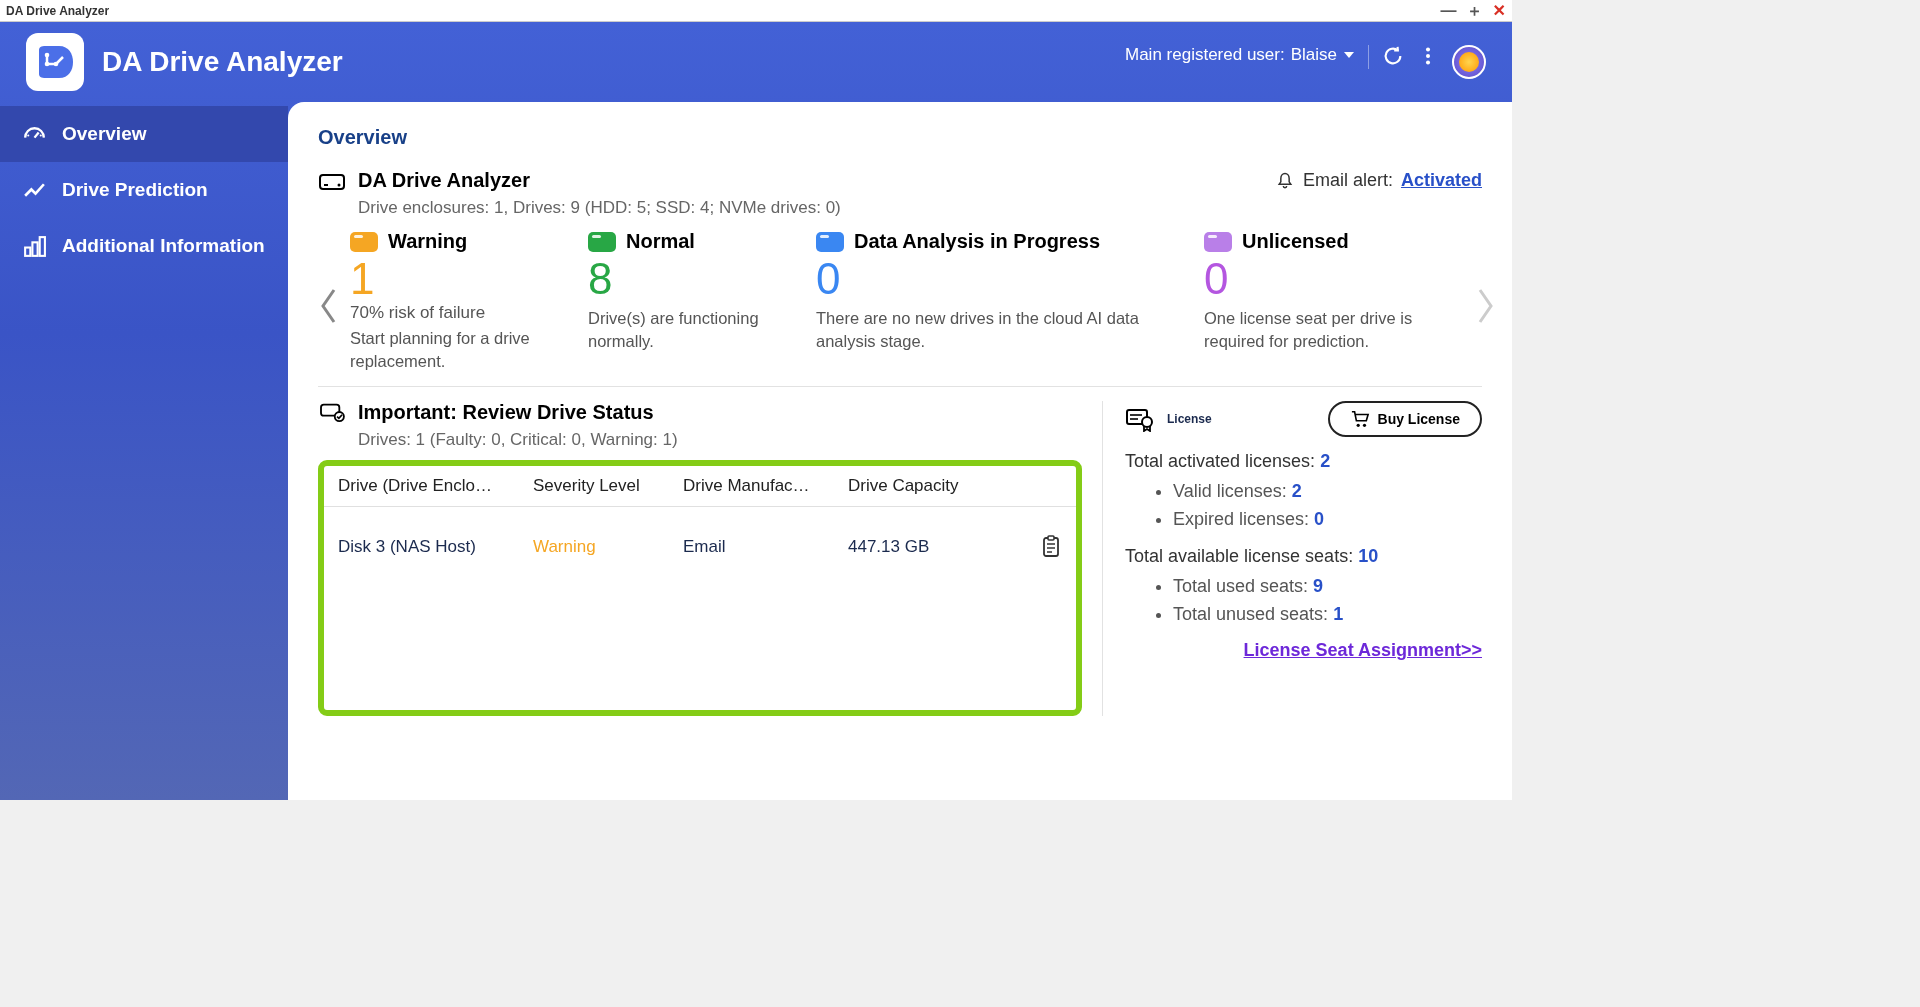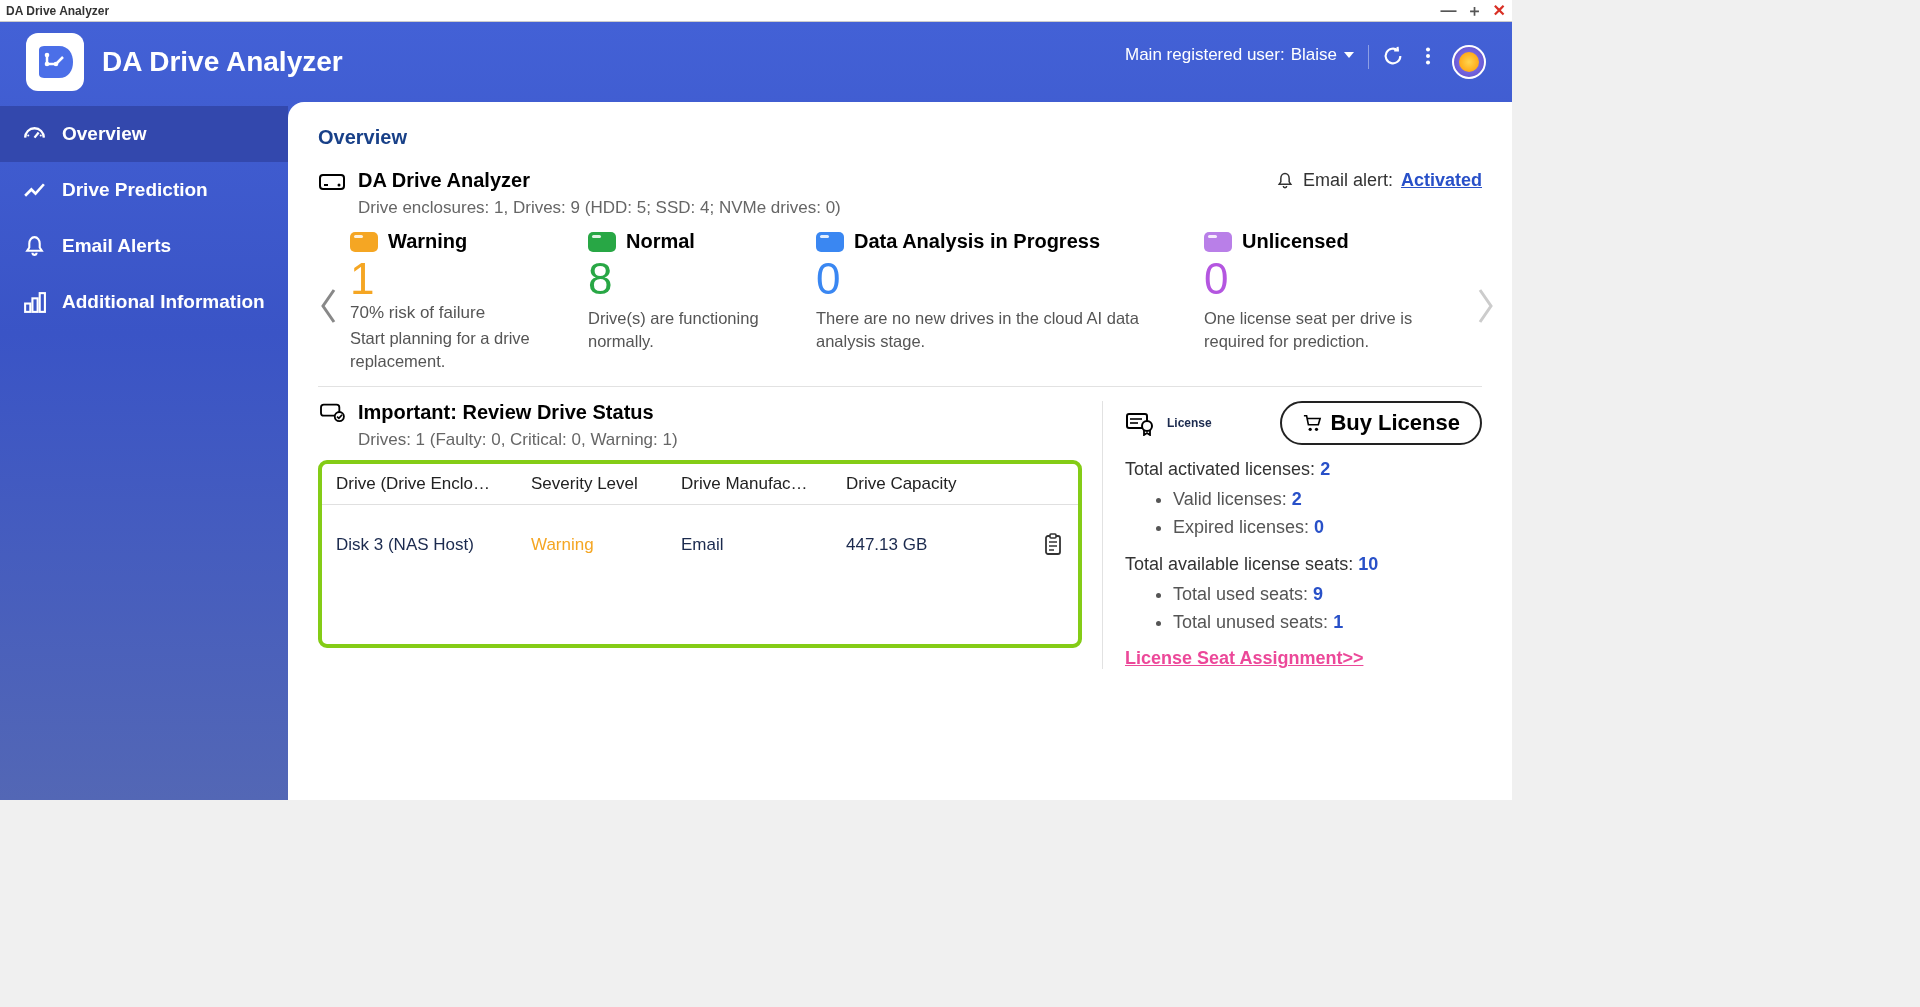--- a/index.html
+++ b/index.html
@@ -65,40 +65,40 @@
 .card-num.green { color: #28a745; }
 .card-num.blue { color: #3a87f2; }
 .card-num.purple { color: #b456e0; }
 .card-sub1 { font-size: 17px; color: #555; margin-top: 0px; }
 .card-sub2 { font-size: 16.5px; color: #555; margin-top: 4px; line-height: 1.35; }
 
 .lower { display: flex; gap: 20px; }
 .left-panel { flex: 1; }
 .right-panel { width: 380px; border-left: 1px solid #e2e2e2; padding-left: 22px; }
 
-.drive-table { border: 4px solid #84cc16; border-radius: 9px; margin-top: 10px; overflow: hidden; height: 188px; }
+.drive-table { border: 6px solid #84cc16; border-radius: 9px; margin-top: 10px; overflow: hidden; height: 256px; }
 .drive-table-head { display: flex; padding: 10px 14px; font-size: 17px; color: #222; }
 .drive-table-row { display: flex; padding: 28px 14px; font-size: 17px; border-top: 1px solid #e0e0e0; align-items: center; }
 .col1 { width: 195px; overflow: hidden; text-overflow: ellipsis; white-space: nowrap; }
 .col2 { width: 150px; }
 .col3 { width: 165px; overflow: hidden; text-overflow: ellipsis; white-space: nowrap; }
 .col4 { width: 140px; }
 .col5 { flex: 1; display: flex; justify-content: flex-end; }
 .warning-text { color: #f5a623; }
 .clipboard-icon { width: 22px; height: 24px; cursor: pointer; color: #333; }
 
 .license-head { display: flex; align-items: center; gap: 12px; margin-bottom: 14px; }
 .license-head-title { font-size: 12px; font-weight: 700; }
-.buy-btn { margin-left: auto; border: 2px solid #222; border-radius: 24px; padding: 7px 20px; font-size: 22px; font-weight: 600; background: #fff; display: flex; align-items: center; gap: 8px; cursor: pointer; }
+.buy-btn { margin-left: auto; border: 2px solid #222; border-radius: 24px; padding: 7px 20px; font-size: 14px; font-weight: 600; background: #fff; display: flex; align-items: center; gap: 8px; cursor: pointer; }
 .lic-line { font-size: 18px; color: #333; margin-bottom: 6px; }
 .lic-line .num { color: #2850c8; font-weight: 600; }
 .lic-ul { list-style: disc; padding-left: 48px; margin-bottom: 12px; }
 .lic-ul li { font-size: 18px; color: #555; line-height: 1.55; }
 .lic-ul li .num { color: #2850c8; font-weight: 600; }
-.lic-link { display: block; color: #ec4899; font-weight: 700; text-decoration: underline; font-size: 18px; margin-top: 8px; cursor: pointer; }
+.lic-link { display: block; text-align: right; color: #6d28d9; font-weight: 700; text-decoration: underline; font-size: 18px; margin-top: 8px; cursor: pointer; }
 
 .enclosure-icon { width: 28px; height: 22px; }
 </style>
 </head>
 <body>
 
 <div class="titlebar">
   <span>DA Drive Analyzer</span>
   <div class="titlebar-controls">
     <span class="ctrl-min">—</span>
@@ -153,26 +153,20 @@
             <circle cx="6" cy="13" r="1" fill="#fff"></circle>
             <circle cx="18" cy="13" r="1" fill="#fff"></circle>
           </svg>
         <span>Overview</span>
       </div>
       <div class="nav-item">
         <svg class="nav-icon" viewBox="0 0 24 24">
             <polyline points="3,17 9,11 13,15 21,6" fill="none" stroke="#fff" stroke-width="2.5"></polyline>
           </svg>
         <span>Drive Prediction</span>
-      </div>
-      <div class="nav-item">
-        <svg class="nav-icon" viewBox="0 0 24 24">
-            <path d="M12 3 C9 3 7 6 7 9 L7 13 L5 16 L19 16 L17 13 L17 9 C17 6 15 3 12 3 Z M10 18 A2 2 0 0 0 14 18" fill="none" stroke="#fff" stroke-width="2"></path>
-          </svg>
-        <span>Email Alerts</span>
       </div>
       <div class="nav-item">
         <svg class="nav-icon" viewBox="0 0 24 24">
             <rect x="3" y="13" width="5" height="8" fill="none" stroke="#fff" stroke-width="2"></rect>
             <rect x="10" y="8" width="5" height="13" fill="none" stroke="#fff" stroke-width="2"></rect>
             <rect x="17" y="3" width="5" height="18" fill="none" stroke="#fff" stroke-width="2"></rect>
           </svg>
         <span class="nav-multi">Additional Information</span>
       </div>
     </div>

